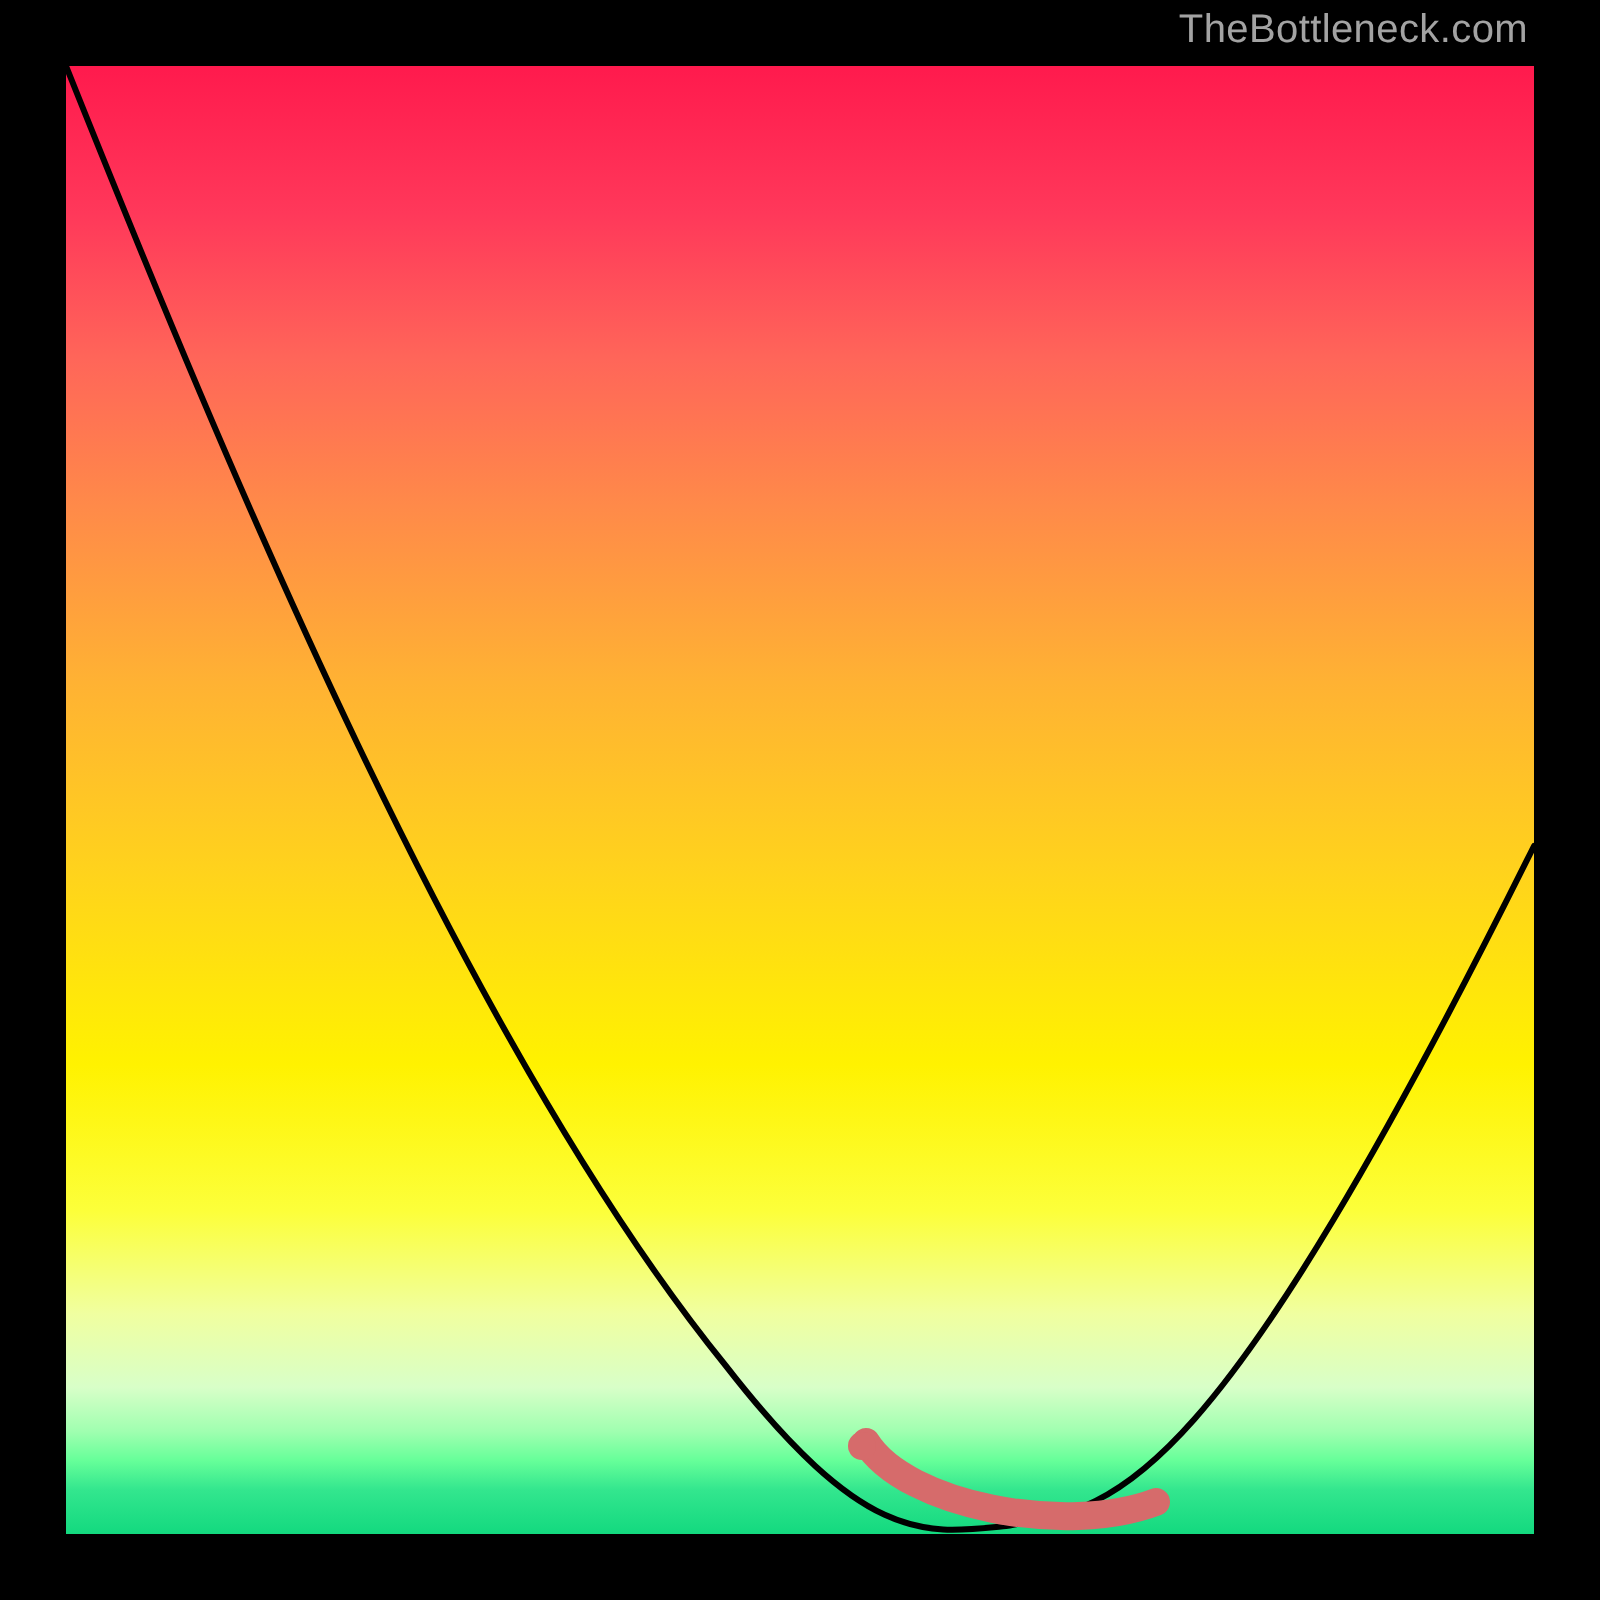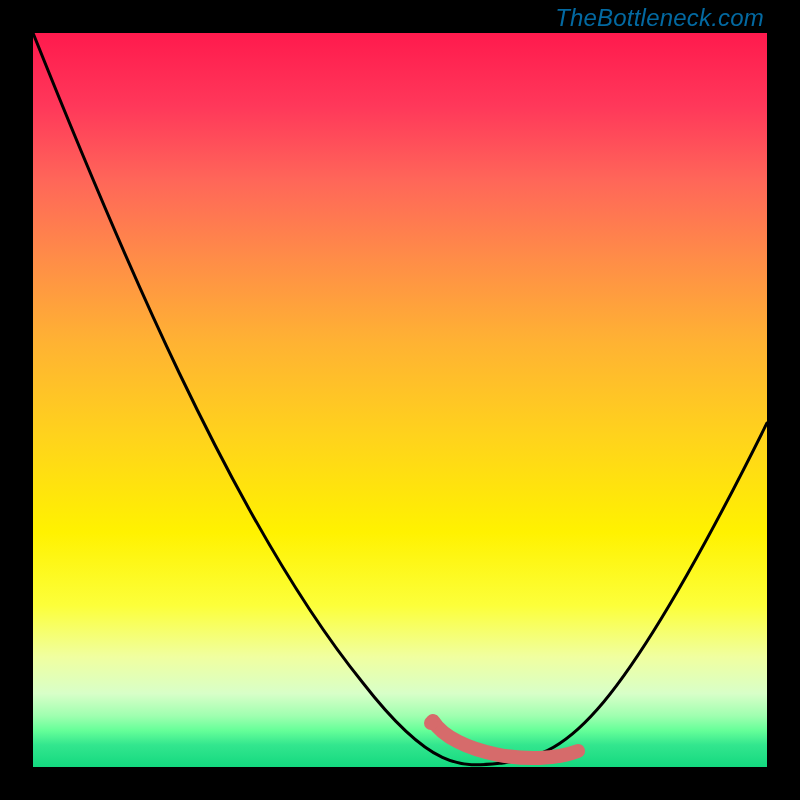--- a/index.html
+++ b/index.html
@@ -45,25 +45,24 @@
       #a0ffb0 93%,
       #66ff99 95%,
       #33e68e 97%,
       #13d97f 100%
     );
   }
   .watermark {
     position: absolute;
     top: 4px;
     right: 36px;
-    color: #0369a1;
-    font-size: 24px;
+    color: #a3a3a3;
+    font-size: 20px;
     letter-spacing: 0.2px;
     font-weight: 400;
-    font-style: italic;
   }
   svg.curve {
     position: absolute;
     top: 0; left: 0;
     width: 100%; height: 100%;
   }
 </style>
 </head>
 <body>
 

